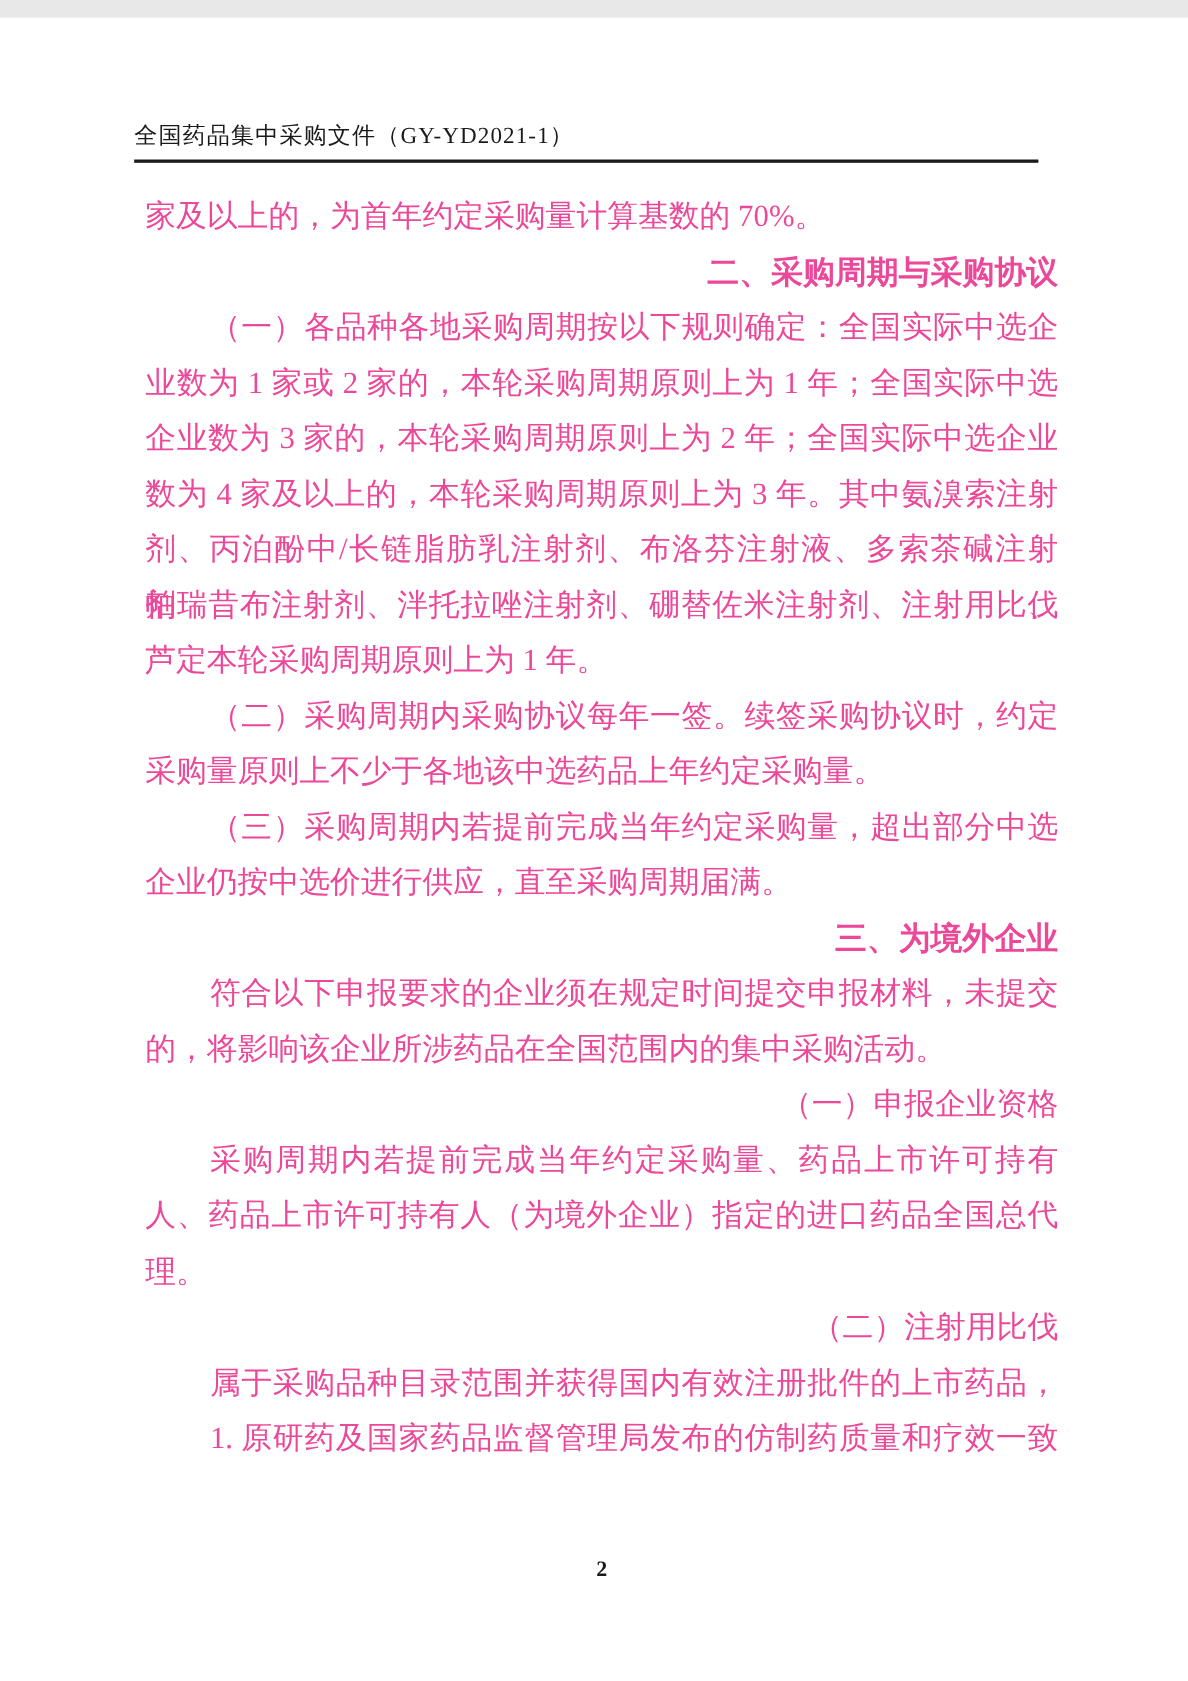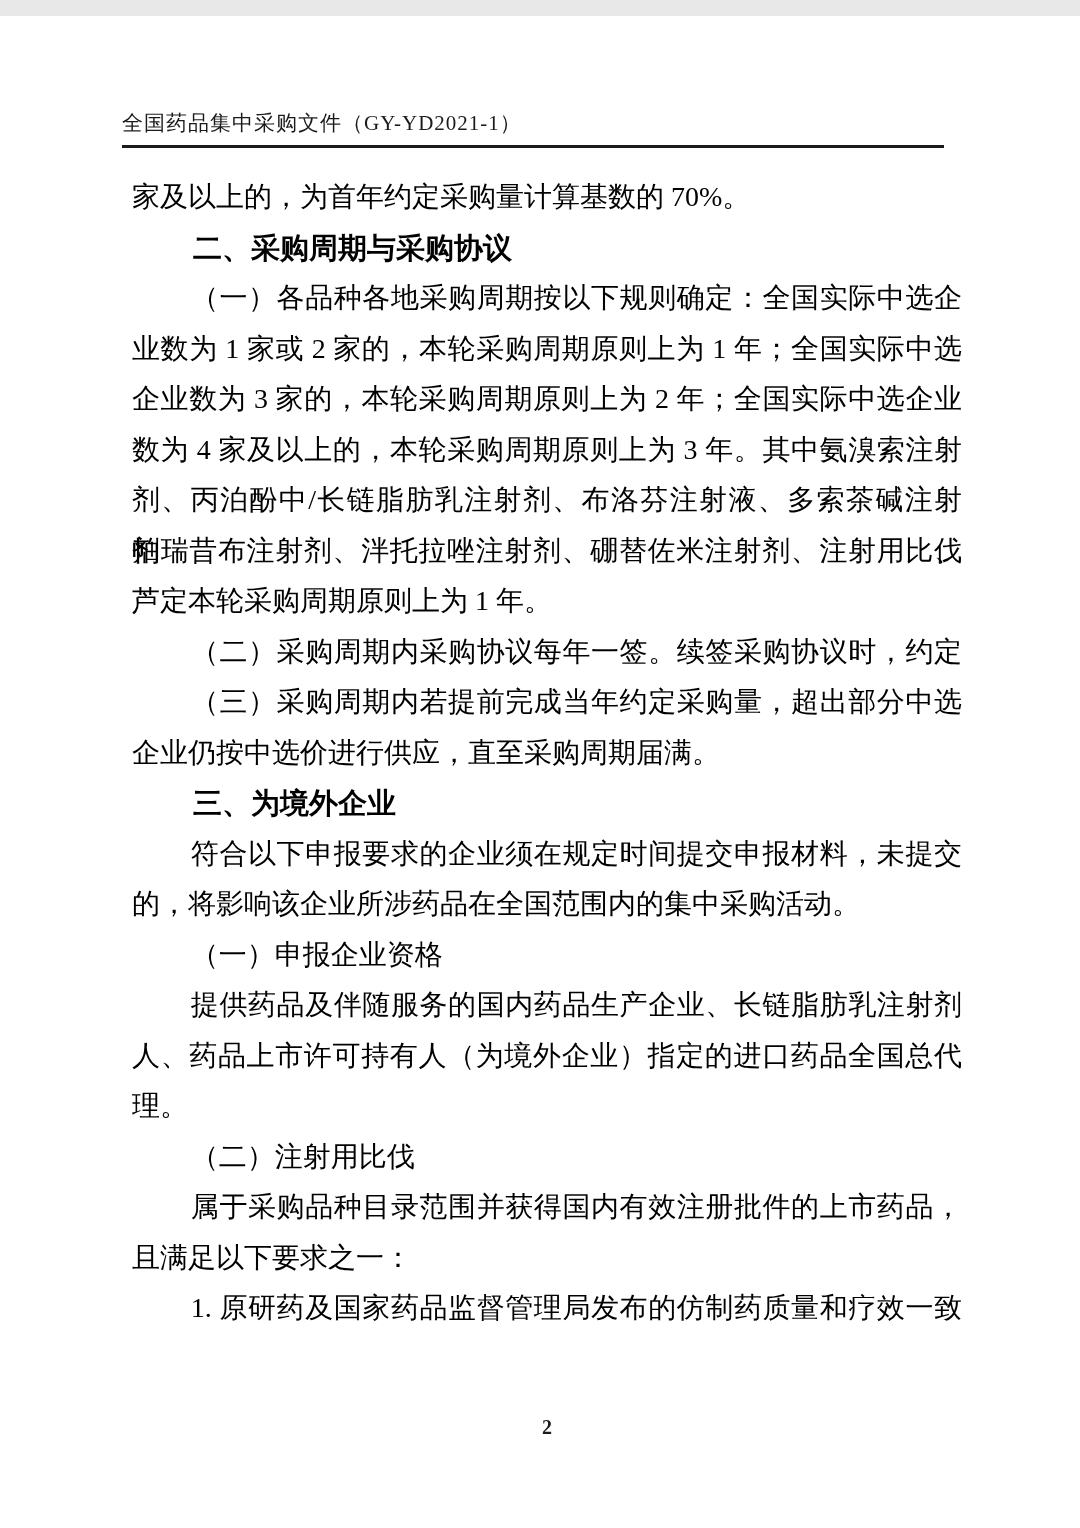--- a/index.html
+++ b/index.html
@@ -30,23 +30,23 @@
   .content {
     position:absolute;
     left:132px; top:156px;
     width:830px;
   }
   .line {
     font-size:28px;
     line-height:50.5px;
     height:50.5px;
     white-space:nowrap;
-    color:#000000;
+    color:#ec4899;
   }
-  .indent { text-indent:2.1em; }
+  .indent { text-indent:2.1em;text-align:right; }
   .fill {
     white-space:normal;
     text-align:justify;
     text-align-last:justify;
     text-justify:inter-character;
   }
   .heading {
     font-family:"Liberation Sans", "DejaVu Sans", sans-serif;
     font-weight:bold;
     font-size:29px;
@@ -76,32 +76,32 @@
     <div class="line">家及以上的，为首年约定采购量计算基数的 70%。</div>
     <div class="line heading indent">二、采购周期与采购协议</div>
     <div class="line indent fill">（一）各品种各地采购周期按以下规则确定：全国实际中选企</div>
     <div class="line fill">业数为 1 家或 2 家的，本轮采购周期原则上为 1 年；全国实际中选</div>
     <div class="line fill">企业数为 3 家的，本轮采购周期原则上为 2 年；全国实际中选企业</div>
     <div class="line fill">数为 4 家及以上的，本轮采购周期原则上为 3 年。其中氨溴索注射</div>
     <div class="line fill">剂、丙泊酚中/长链脂肪乳注射剂、布洛芬注射液、多索茶碱注射剂、</div>
     <div class="line fill">帕瑞昔布注射剂、泮托拉唑注射剂、硼替佐米注射剂、注射用比伐</div>
     <div class="line">芦定本轮采购周期原则上为 1 年。</div>
     <div class="line indent fill">（二）采购周期内采购协议每年一签。续签采购协议时，约定</div>
+    <div class="line">采购量原则上不少于各地该中选药品上年约定采购量。</div>
     <div class="line indent fill">（三）采购周期内若提前完成当年约定采购量，超出部分中选</div>
     <div class="line">企业仍按中选价进行供应，直至采购周期届满。</div>
     <div class="line heading indent">三、为境外企业</div>
     <div class="line indent fill">符合以下申报要求的企业须在规定时间提交申报材料，未提交</div>
     <div class="line">的，将影响该企业所涉药品在全国范围内的集中采购活动。</div>
     <div class="line indent">（一）申报企业资格</div>
-    <div class="line indent fill">提供药品及伴随服务的国内药品生产企业、长链脂肪乳注射剂</div>
+    <div class="line indent fill">采购周期内若提前完成当年约定采购量、药品上市许可持有</div>
     <div class="line fill">人、药品上市许可持有人（为境外企业）指定的进口药品全国总代</div>
     <div class="line">理。</div>
     <div class="line indent">（二）注射用比伐</div>
     <div class="line indent fill">属于采购品种目录范围并获得国内有效注册批件的上市药品，</div>
-    <div class="line">且满足以下要求之一：</div>
     <div class="line indent fill">1. 原研药及国家药品监督管理局发布的仿制药质量和疗效一致</div>
   </div>
 
   <div class="pageno-wrap">
     <span class="pageno">2</span>
   </div>
 
 </div>
 
 </body></html>

